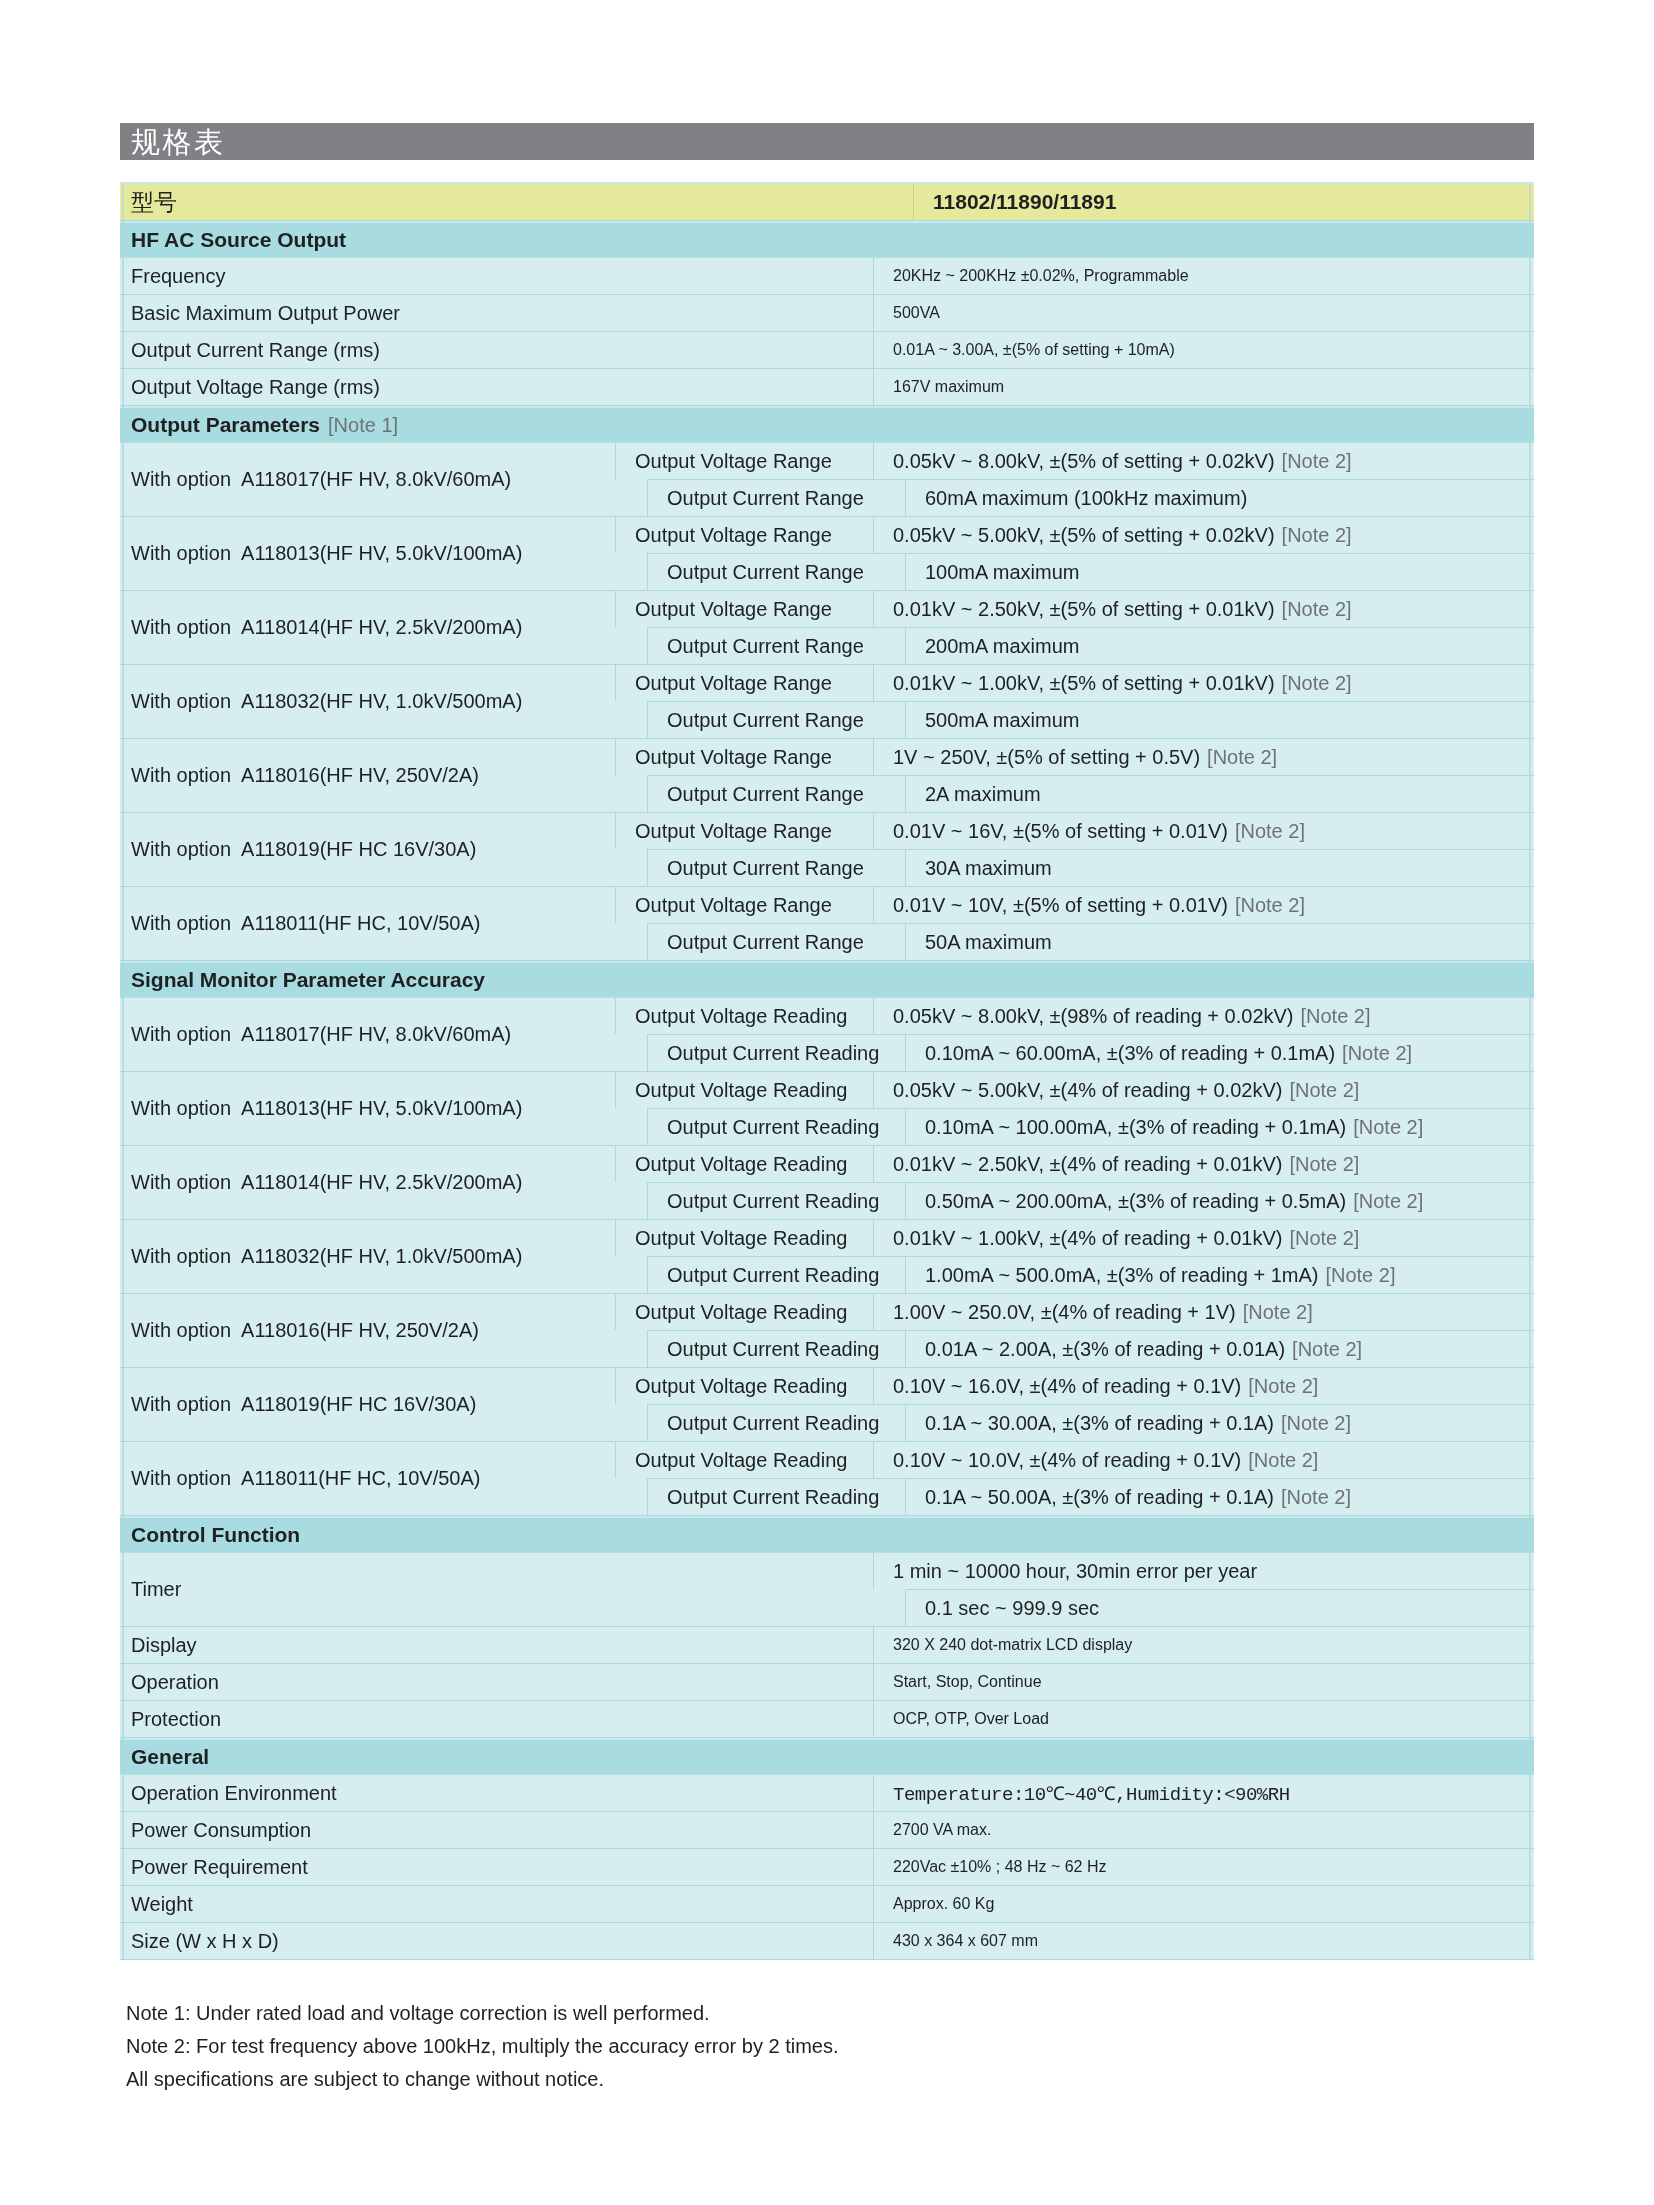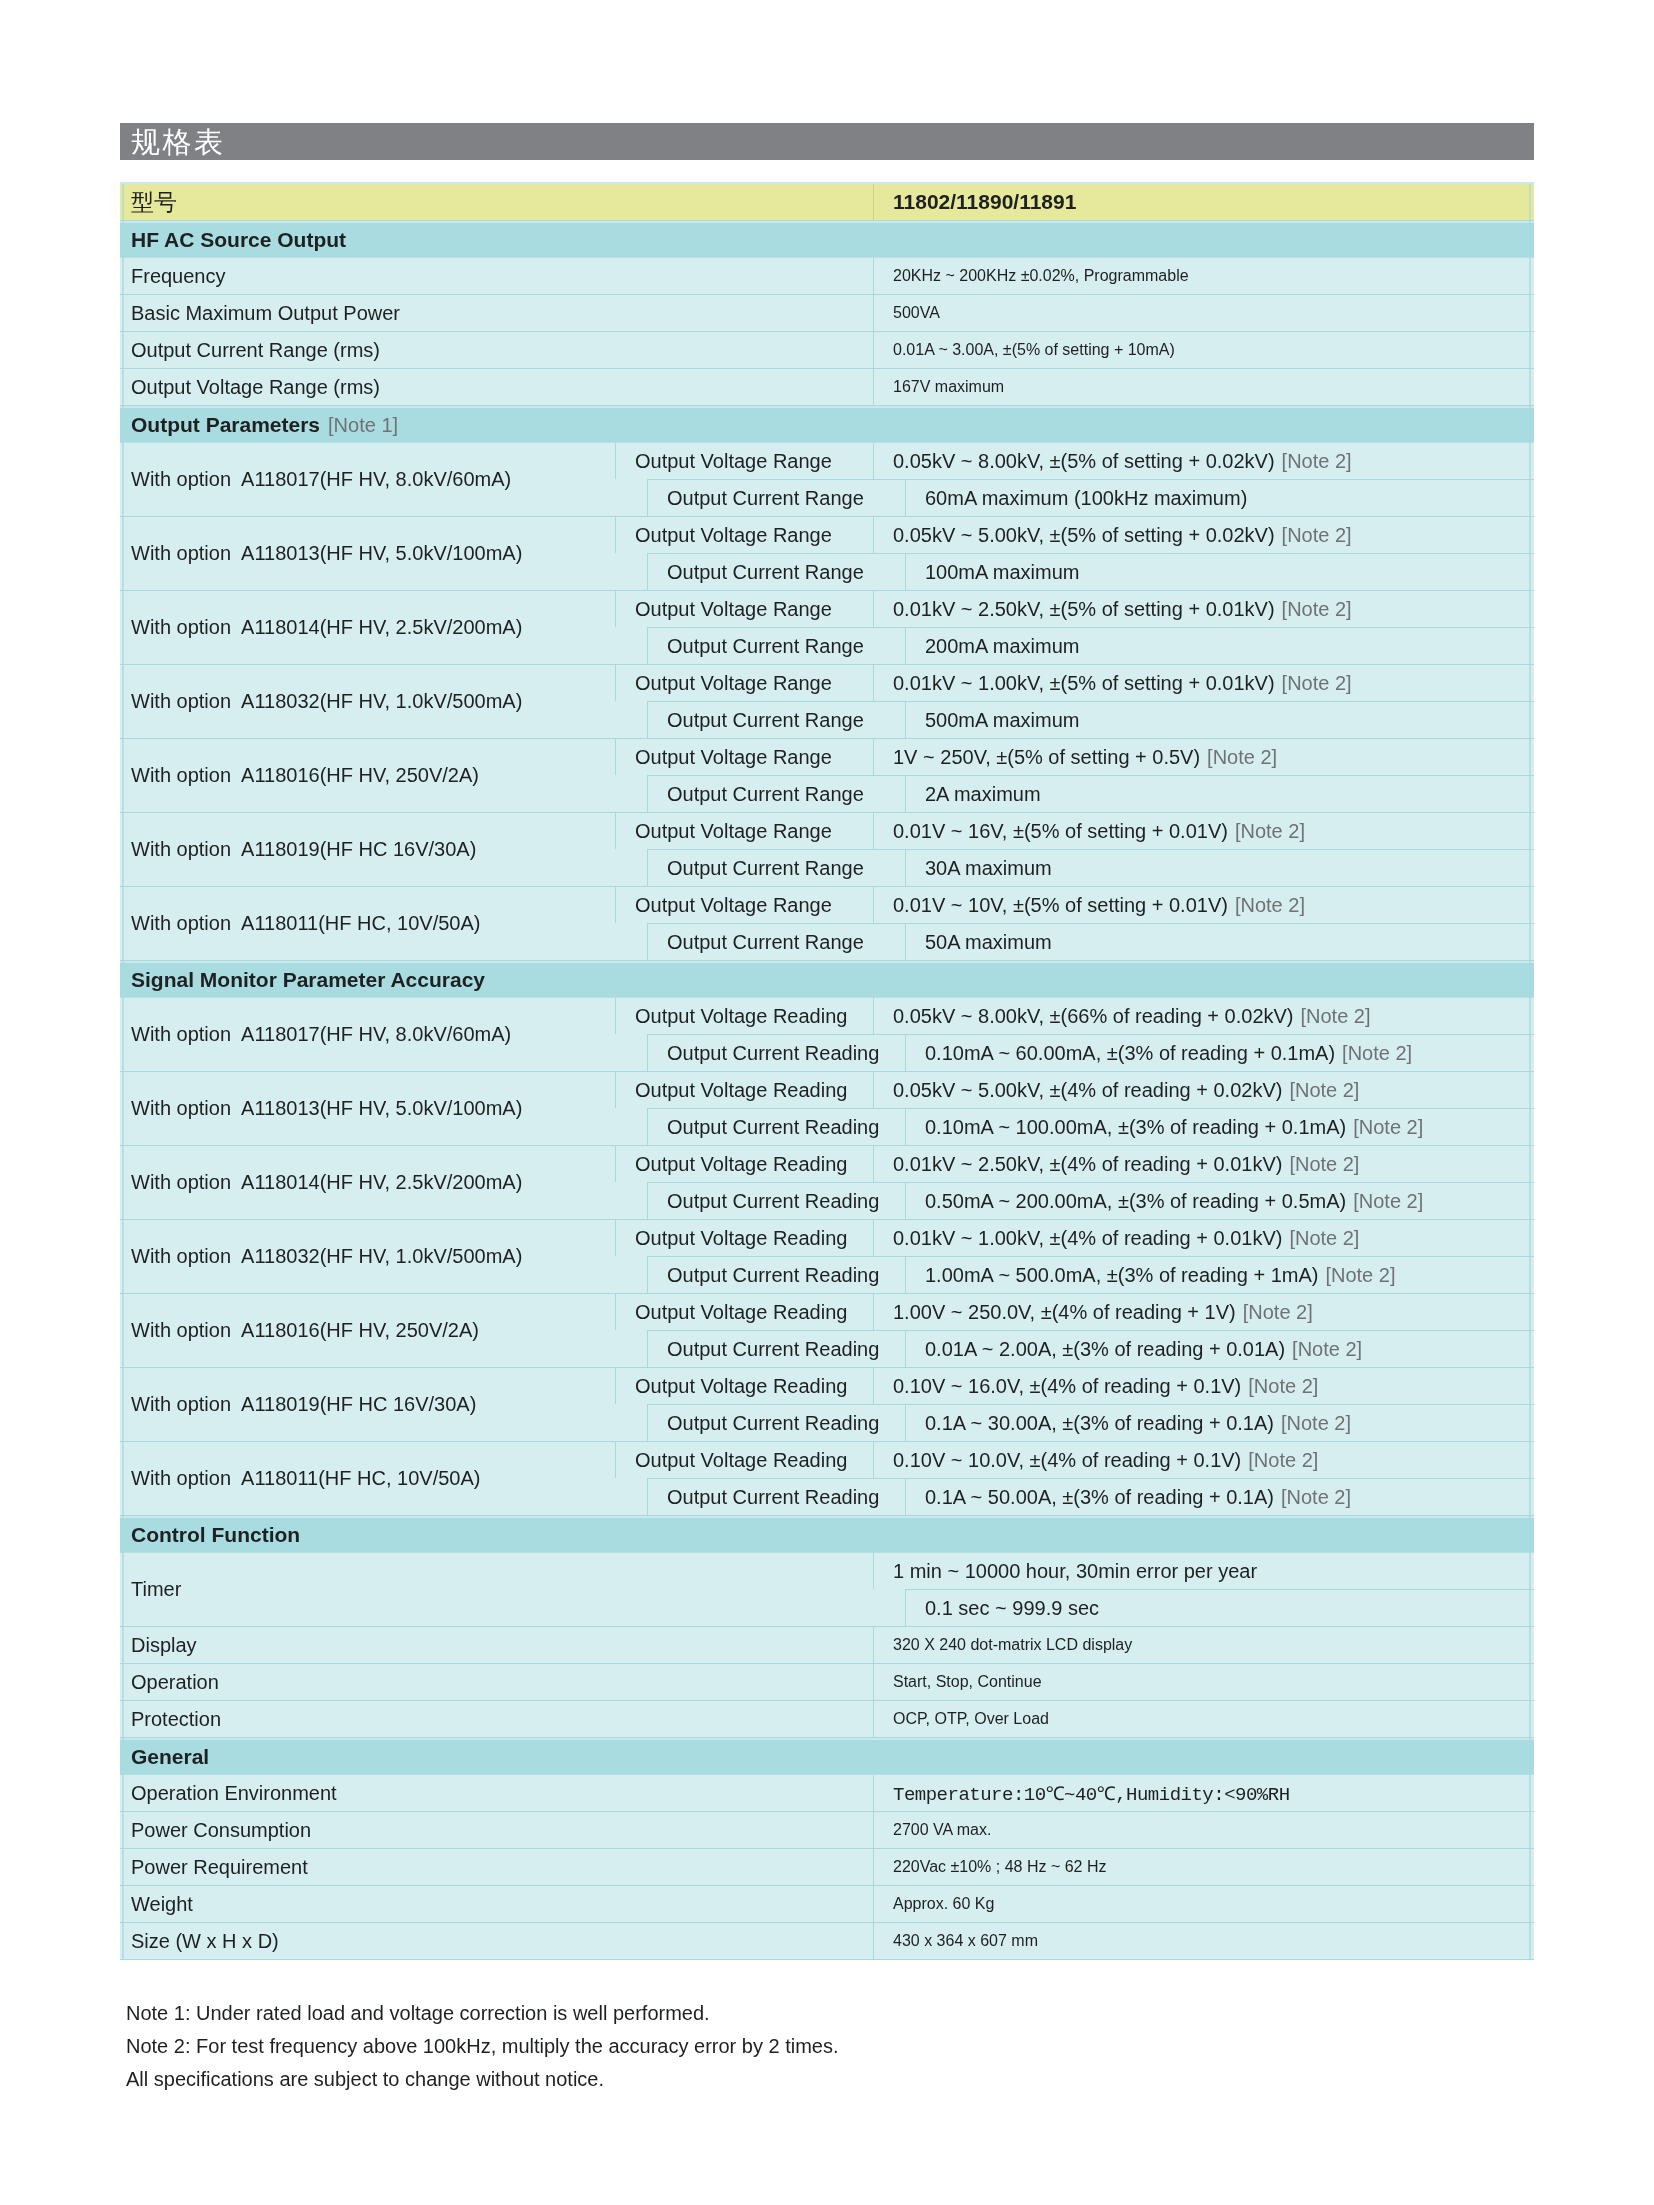--- a/index.html
+++ b/index.html
@@ -30,21 +30,21 @@
     position:absolute;left:120px;top:182px;width:1414px;
     border-top:2px solid var(--hdr-strip);box-sizing:border-box;
   }
   .edge{position:absolute;top:0;bottom:0;width:1.5px;background:var(--line);opacity:.7;z-index:4;pointer-events:none;}
   .edge.right{right:3.5px;}
   .edge.left{left:2px;}
   .row{display:flex;height:36px;background:var(--row-bg);border-bottom:1.5px solid var(--line);align-items:stretch;}
   .model-row{background:var(--yellow);}
   .lab{width:753px;box-sizing:border-box;padding-left:11px;display:flex;align-items:center;font-size:20px;}
   .val{flex:1;border-left:1.5px solid var(--line);box-sizing:border-box;padding-left:19px;display:flex;align-items:center;font-size:16px;gap:7px;}
-  .model-row .val{border-left-color:var(--yellow-line);font-weight:bold;font-size:21px;}
+  .model-row .val{border-left-color:var(--yellow-line);font-weight:bold;font-size:21px;margin-left:40px;}
   .cjk{font-family:"DejaVu Serif","Liberation Serif",serif;font-size:23px;}
   .sec-header{
     height:34px;background:var(--hdr-teal);
     border-top:2px solid var(--hdr-strip);border-bottom:1.5px solid #b7e0e3;
     display:flex;align-items:center;padding-left:11px;gap:8px;box-sizing:content-box;
   }
   .sec-title{font-weight:bold;font-size:21px;}
   .sec-note{color:var(--note);font-size:20px;}
   .grp{display:flex;background:var(--row-bg);border-bottom:1.5px solid var(--line);}
   .opt{width:495px;box-sizing:border-box;padding-left:11px;display:flex;align-items:center;font-size:20px;white-space:pre-wrap;}
@@ -242,21 +242,21 @@
   <div class="sec-header">
     <span class="sec-title">Signal Monitor Parameter Accuracy</span>
   </div>
 
   <div class="grp">
     <div class="opt">With option  A118017(HF HV, 8.0kV/60mA)</div>
     <div class="sub">
       <div class="subrow">
         <div class="p">Output Voltage Reading</div>
         <div class="v">
-            <span>0.05kV ~ 8.00kV, ±(66% of reading + 0.02kV)</span>
+            <span>0.05kV ~ 8.00kV, ±(98% of reading + 0.02kV)</span>
             <span class="note">[Note 2]</span>
           </div>
       </div>
       <div class="subrow">
         <div class="p">Output Current Reading</div>
         <div class="v">
             <span>0.10mA ~ 60.00mA, ±(3% of reading + 0.1mA)</span>
             <span class="note">[Note 2]</span>
           </div>
       </div>

